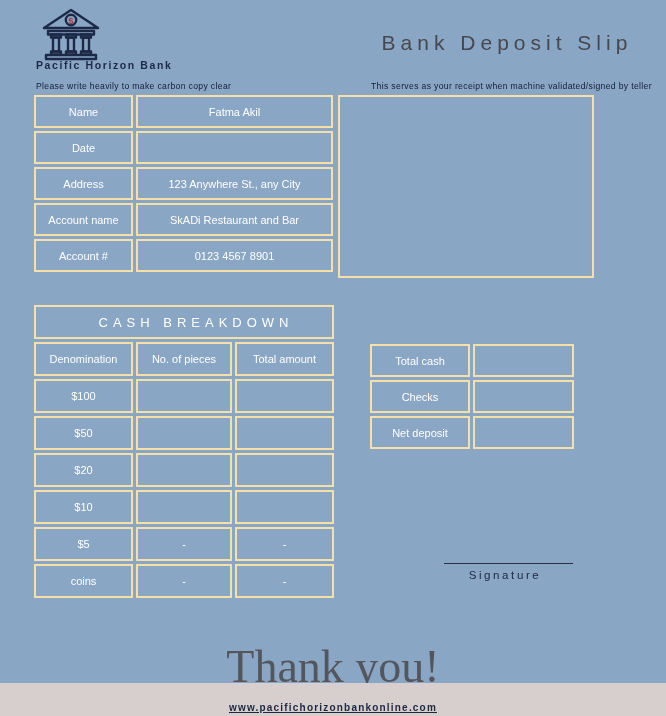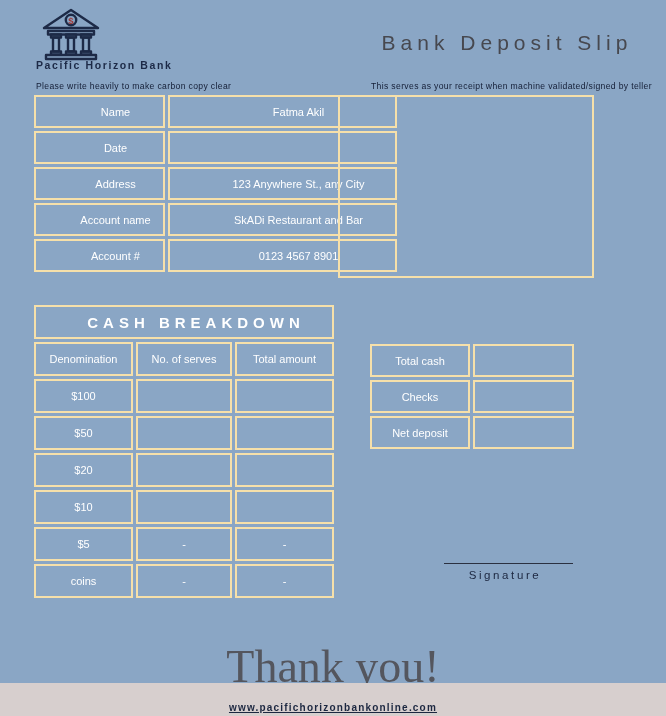--- a/index.html
+++ b/index.html
@@ -32,36 +32,36 @@
   .instr-right{left:339px;margin-left:32px;}
 
   
   table{border-collapse:separate;border-spacing:3px;}
   td{
     border:2px solid #f6e0aa;
     color:#ffffff;text-align:center;vertical-align:middle;
     font-size:11px;padding:0;
   }
   .info-table{left:31px;top:92px;}
-  .info-table td{height:29px;padding-left:32px;}
+  .info-table td{height:29px;}
   .info-table .label-cell{width:95px;}
   .info-table .value-cell{width:193px;}
 
   .receipt-box{
     left:338px;top:95px;width:252px;height:179px;
     border:2px solid #f6e0aa;
   }
 
   .cash-table{left:31px;top:302px;}
   .cash-table td{height:30px;}
   .cash-table .col-a{width:95px;}
   .cash-table .col-b{width:92px;}
   .cash-table .col-c{width:95px;}
   .cash-title-cell{
-    font-size:15px;letter-spacing:5px;font-weight:700;padding-left:24px;
+    font-size:13px;letter-spacing:5px;font-weight:400;padding-left:24px;
   }
   .cash-head{font-size:11px;}
 
   .summary-table{left:367px;top:341px;}
   .summary-table td{height:29px;}
   .summary-table .label-cell{width:96px;}
   .summary-table .value-cell{width:97px;}
 
   
   .sig-line{left:444px;top:563px;width:129px;height:0;border-top:1.5px solid #2b3040;}
@@ -143,21 +143,21 @@
 
 <div class="abs receipt-box"></div>
 
 <table class="abs cash-table">
   <tbody>
     <tr>
       <td colspan="3" class="cash-title-cell">CASH BREAKDOWN</td>
     </tr>
     <tr>
       <td class="col-a cash-head">Denomination</td>
-      <td class="col-b cash-head">No. of serves</td>
+      <td class="col-b cash-head">No. of pieces</td>
       <td class="col-c cash-head">Total amount</td>
     </tr>
     <tr>
       <td class="col-a">$100</td>
       <td class="col-b"></td>
       <td class="col-c"></td>
     </tr>
     <tr>
       <td class="col-a">$50</td>
       <td class="col-b"></td>

